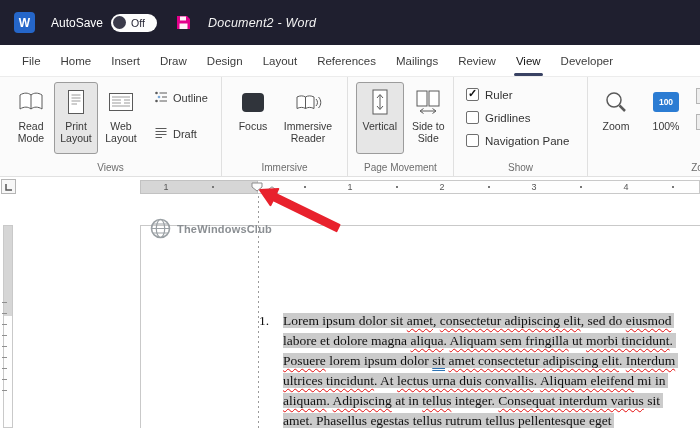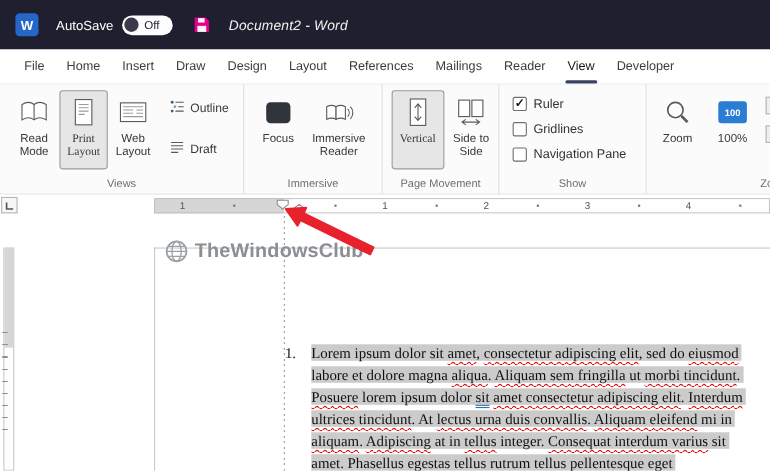--- a/index.html
+++ b/index.html
@@ -33,21 +33,21 @@
   .ribbon { position:absolute; top:77px; left:0; width:820px; height:100px; background:#fbfbfb;
     border-bottom:1px solid #e1e1e1; display:flex; box-sizing:border-box; }
   .group { position:relative; border-right:1px solid #e0e0e0; box-sizing:border-box;
     display:flex; align-items:flex-start; padding:5px 0 0 8px; }
   .glabel { position:absolute; bottom:3px; left:0; width:100%; text-align:center; font-size:10px; color:#6d6d6d; }
   .g-views{width:222px}.g-imm{width:126px}.g-pm{width:106px}.g-show{width:134px}.g-zoom{width:232px; border-right:none;}
   .bigbtn { display:flex; flex-direction:column; align-items:center; height:72px;
     border:1px solid transparent; border-radius:3px; padding-top:4px; box-sizing:border-box; }
   .bigbtn .bicon { height:30px; display:flex; align-items:center; justify-content:center; }
   .bigbtn .blabel { margin-top:4px; font-size:10.5px; line-height:11.5px; color:#383838; text-align:center; }
-  .bigbtn.selected { background:#e6e6e6; border-color:#9c9c9c;font-family:Liberation Serif, serif; }
+  .bigbtn.selected { background:#e6e6e6; border-color:#9c9c9c; }
   .smallcol { display:flex; flex-direction:column; gap:20px; margin-left:10px; padding-top:8px;text-align:right; }
   .smallbtn { display:flex; align-items:center; gap:5px; font-size:11px; color:#383838; }
   .showcol { display:flex; flex-direction:column; gap:10px; padding-top:6px; margin-left:4px; }
   .cbrow { display:flex; align-items:center; gap:6px; font-size:11.5px; color:#333; }
   .cbx { width:13px; height:13px; border:1px solid #6f6f6f; background:#fff; border-radius:2px;
     position:relative; box-sizing:border-box; flex:none; }
   .cbx.checked::after { content:"\2713"; position:absolute; left:1px; top:-2px; font-size:11px; color:#111; font-weight:bold; }
   .icon-100 { width:26px; height:20px; background:#2b7cd3; border-radius:3px; color:#fff;
     font-size:8.5px; font-weight:bold; display:flex; align-items:center; justify-content:center; }
   .cutstack { display:flex; flex-direction:column; gap:10px; margin-left:6px; padding-top:6px; }
@@ -71,21 +71,21 @@
     border:1px solid #c9c9c9; box-sizing:border-box; }
   .vr-gray { position:absolute; left:0; top:0; width:100%; height:90px; background:#d6d6d6; }
   .vr-ticks { position:absolute; left:2px; top:95px; width:5px; height:105px;
     background:repeating-linear-gradient(to bottom, transparent 0 10px, #8f8f8f 10px 11px); }
 
   
   .docarea { position:absolute; left:16px; top:197px; right:0; bottom:0; background:#fff; }
   .page-top { position:absolute; left:124px; top:28px; right:0; height:1px; background:#c9c9c9; }
   .page-left { position:absolute; left:124px; top:28px; bottom:0; width:1px; background:#c9c9c9; }
   .logo { position:absolute; left:134px; top:21px; display:flex; align-items:center; gap:6px; }
-  .logo-text { font-size:18px; font-weight:bold; color:#8b8f93; letter-spacing:.2px; }
+  .logo-text { font-size:11px; font-weight:bold; color:#8b8f93; letter-spacing:.2px; }
   .listnum { position:absolute; left:243px; top:114px; font:13.5px/20px "Liberation Serif", serif; color:#111; }
   .lineswrap { position:absolute; inset:0; }
   .docline { position:absolute; left:267px; white-space:nowrap; font:13.5px/20px "Liberation Serif", serif; color:#111; }
   .sel { background:#cbcbcb; padding-right:3px; }
   .err-sp { text-decoration-line:underline; text-decoration-style:wavy; text-decoration-color:#e40b0b;
     text-decoration-thickness:1px; text-underline-offset:3px; text-decoration-skip-ink:none; }
   .err-gr { text-decoration-line:underline; text-decoration-style:double; text-decoration-color:#2e74b5;
     text-decoration-thickness:1px; text-underline-offset:3px; }
 
   .guide { position:absolute; left:258px; top:196px; width:1px; height:232px; z-index:40;
@@ -116,21 +116,21 @@
 
 <div class="tabrow">
     <div class="tab">File</div>
     <div class="tab">Home</div>
     <div class="tab">Insert</div>
     <div class="tab">Draw</div>
     <div class="tab">Design</div>
     <div class="tab">Layout</div>
     <div class="tab">References</div>
     <div class="tab">Mailings</div>
-    <div class="tab">Reader</div>
+    <div class="tab">Review</div>
     <div class="tab active">View</div>
     <div class="tab">Developer</div>
   </div>
 
 <div class="ribbon">
 
   <div class="group g-views">
     <div class="bigbtn" style="width:46px">
       <div class="bicon">
         <svg width="28" height="22" viewBox="0 0 26 22">

